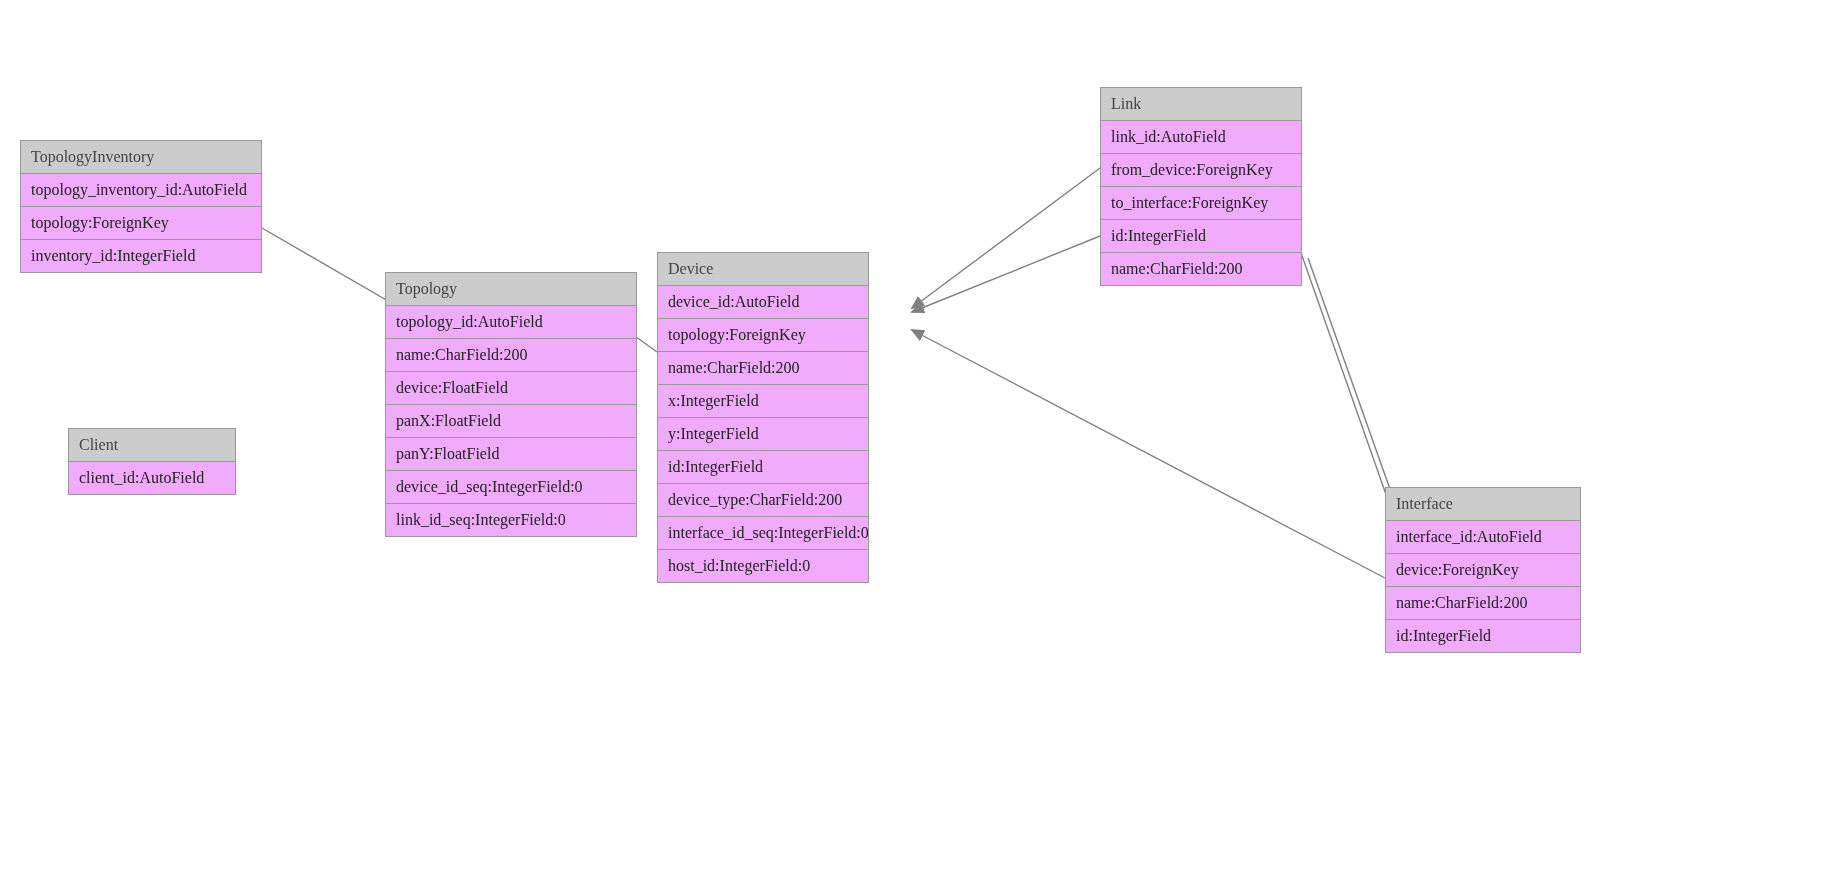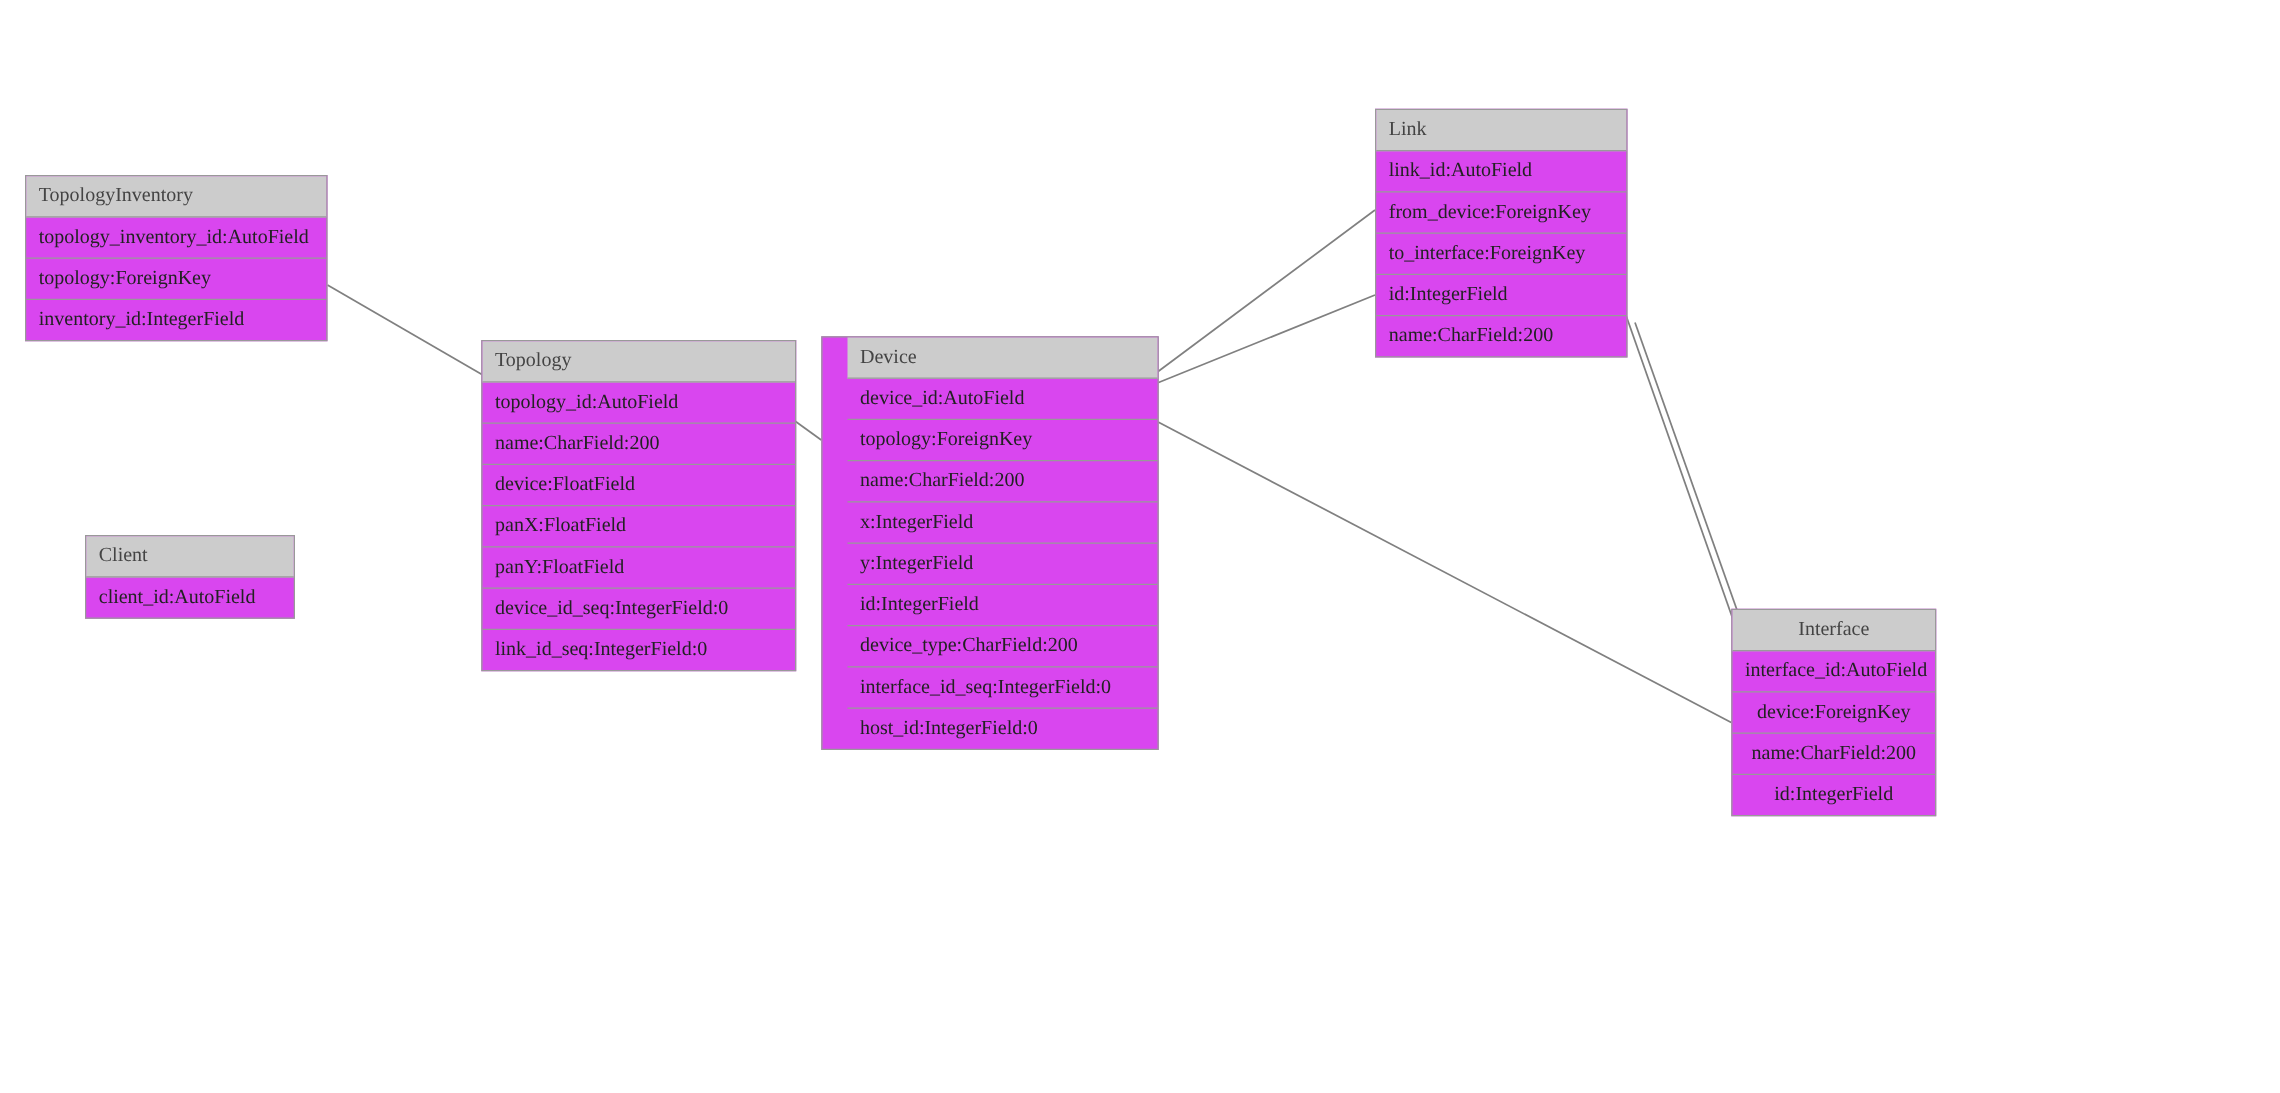--- a/index.html
+++ b/index.html
@@ -20,21 +20,21 @@
     left: 0;
     top: 0;
     width: 1824px;
     height: 874px;
     pointer-events: none;
   }
   .entity {
     position: absolute;
     box-sizing: border-box;
     border: 1px solid #999999;
-    background: #d946ef;
+    background: #f0abfc;
   }
   .entity-title {
     box-sizing: border-box;
     background: #cccccc;
     border-bottom: 1px solid #999999;
     color: #444444;
     font-size: 16px;
     padding: 7px 10px;
     white-space: nowrap;
     overflow: hidden;
@@ -109,21 +109,21 @@
     <div class="entity-title">Topology</div>
     <div class="entity-field">topology_id:AutoField</div>
     <div class="entity-field">name:CharField:200</div>
     <div class="entity-field">device:FloatField</div>
     <div class="entity-field">panX:FloatField</div>
     <div class="entity-field">panY:FloatField</div>
     <div class="entity-field">device_id_seq:IntegerField:0</div>
     <div class="entity-field">link_id_seq:IntegerField:0</div>
   </div>
 
-  <div class="entity" style="left:657px; top:269px; width:270px;padding-left:20px;">
+  <div class="entity" style="left:657px; top:252px; width:212px;">
     <div class="entity-title">Device</div>
     <div class="entity-field">device_id:AutoField</div>
     <div class="entity-field">topology:ForeignKey</div>
     <div class="entity-field">name:CharField:200</div>
     <div class="entity-field">x:IntegerField</div>
     <div class="entity-field">y:IntegerField</div>
     <div class="entity-field">id:IntegerField</div>
     <div class="entity-field">device_type:CharField:200</div>
     <div class="entity-field">interface_id_seq:IntegerField:0</div>
     <div class="entity-field">host_id:IntegerField:0</div>
@@ -131,21 +131,21 @@
 
   <div class="entity" style="left:1100px; top:87px; width:202px;">
     <div class="entity-title">Link</div>
     <div class="entity-field">link_id:AutoField</div>
     <div class="entity-field">from_device:ForeignKey</div>
     <div class="entity-field">to_interface:ForeignKey</div>
     <div class="entity-field">id:IntegerField</div>
     <div class="entity-field">name:CharField:200</div>
   </div>
 
-  <div class="entity" style="left:1385px; top:487px; width:164px;text-align:center;">
+  <div class="entity" style="left:1385px; top:487px; width:196px;">
     <div class="entity-title">Interface</div>
     <div class="entity-field">interface_id:AutoField</div>
     <div class="entity-field">device:ForeignKey</div>
     <div class="entity-field">name:CharField:200</div>
     <div class="entity-field">id:IntegerField</div>
   </div>
 
 </div>
 
 </body></html>

